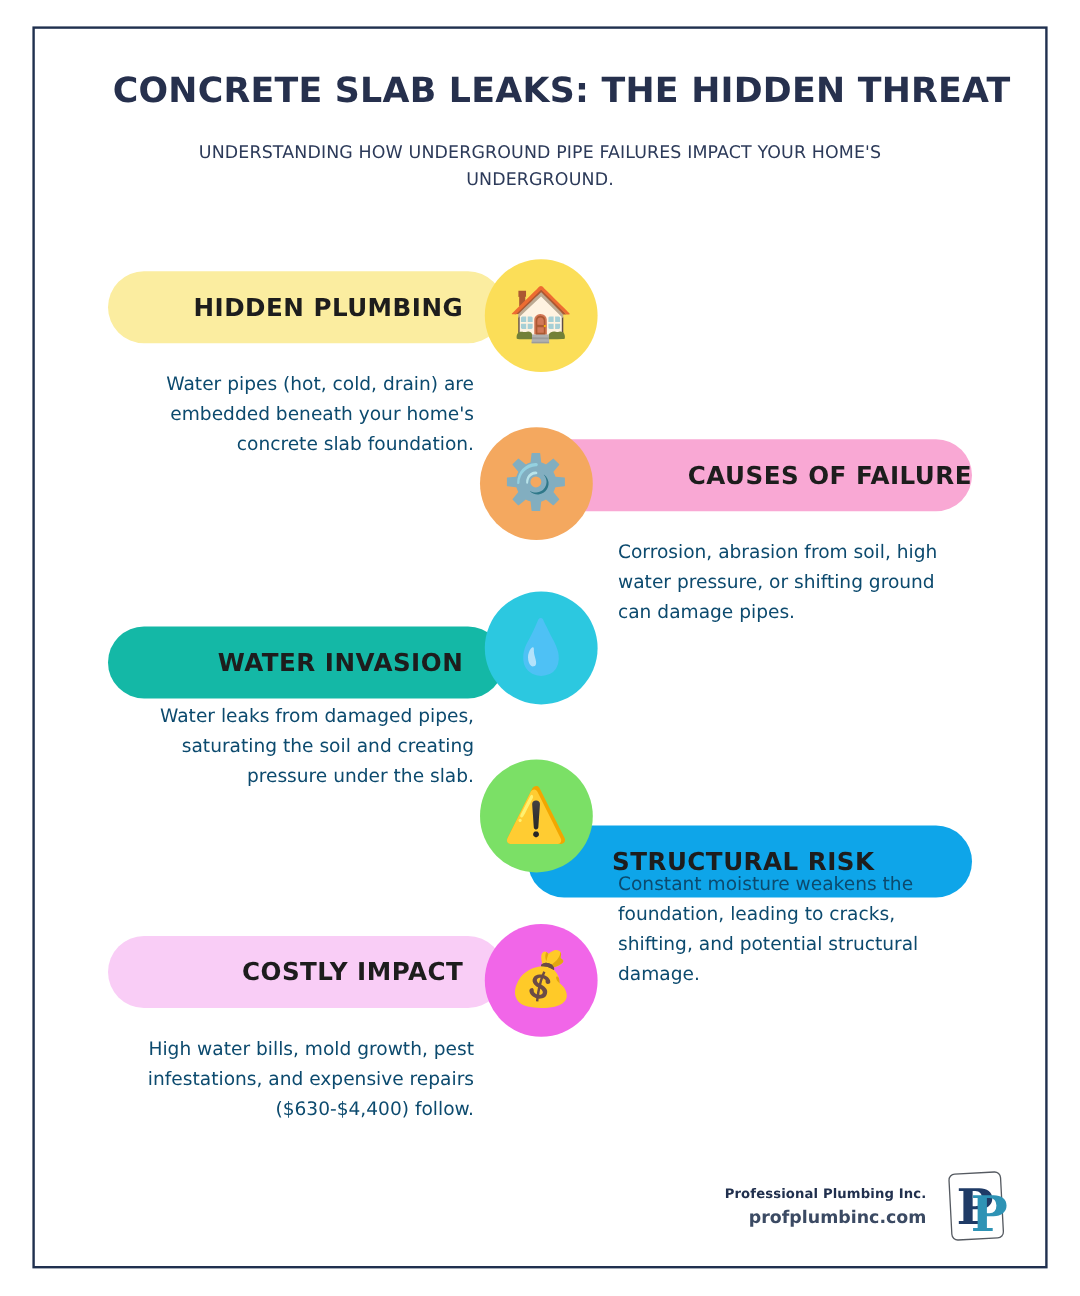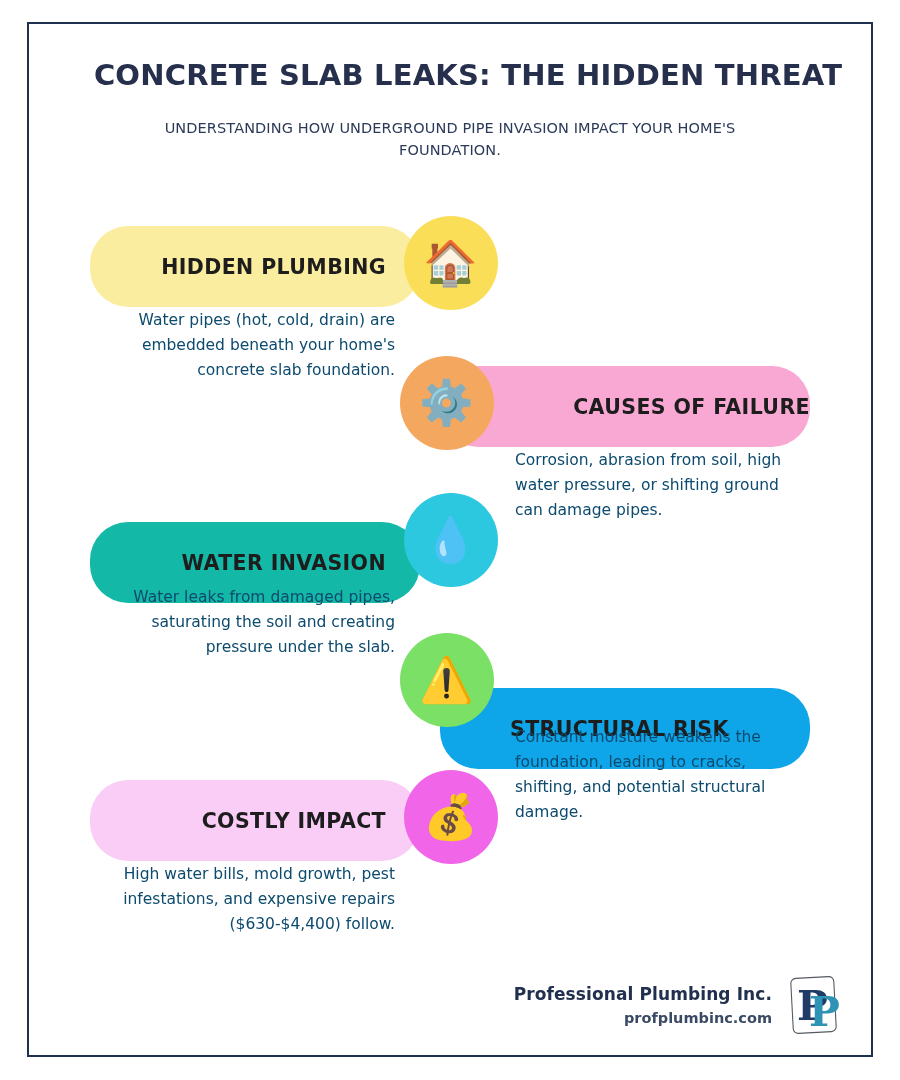--- a/index.html
+++ b/index.html
@@ -58,21 +58,21 @@
   }
 
   
   .row {
     position: absolute;
     height: 0;
   }
 
   .pill {
     position: absolute;
-    height: 81px;
+    height: 60px;
     border-radius: 38px;
     display: flex;
     align-items: center;
   }
   .pill-label {
     font-size: 20.5px;
     font-weight: bold;
     color: #1d1d1d;
     letter-spacing: 0.4px;
     white-space: nowrap;
@@ -126,21 +126,21 @@
     left: 440px;
     top: 975px;
     width: 400px;
     display: flex;
     align-items: center;
     justify-content: flex-end;
     gap: 16px;
   }
   #footer-text { text-align: right; }
   #company {
-    font-size: 17px;
+    font-size: 11px;
     font-weight: bold;
     color: #21304e;
     letter-spacing: 0.1px;
   }
   #website {
     margin-top: 6px;
     font-size: 14.5px;
     font-weight: 700;
     color: #3b4a63;
   }
@@ -151,21 +151,21 @@
 </style>
 </head>
 <body>
 
 <div id="page">
 
   <div id="frame"></div>
 
   <div id="header">
     <div id="title">CONCRETE SLAB LEAKS: THE HIDDEN THREAT</div>
-    <div id="subtitle">UNDERSTANDING HOW UNDERGROUND PIPE INVASION IMPACT YOUR HOME'S FOUNDATION.</div>
+    <div id="subtitle">UNDERSTANDING HOW UNDERGROUND PIPE FAILURES IMPACT YOUR HOME'S UNDERGROUND.</div>
   </div>
 
   <div class="row left" id="row-1">
     <div class="pill" style="background: rgb(251, 237, 160);">
       <span class="pill-label">HIDDEN PLUMBING</span>
     </div>
     <div class="circle" style="background: rgb(251, 222, 88);">
       <span class="emoji">🏠</span>
     </div>
     <div class="desc">Water pipes (hot, cold, drain) are embedded beneath your home's concrete slab foundation.</div>

